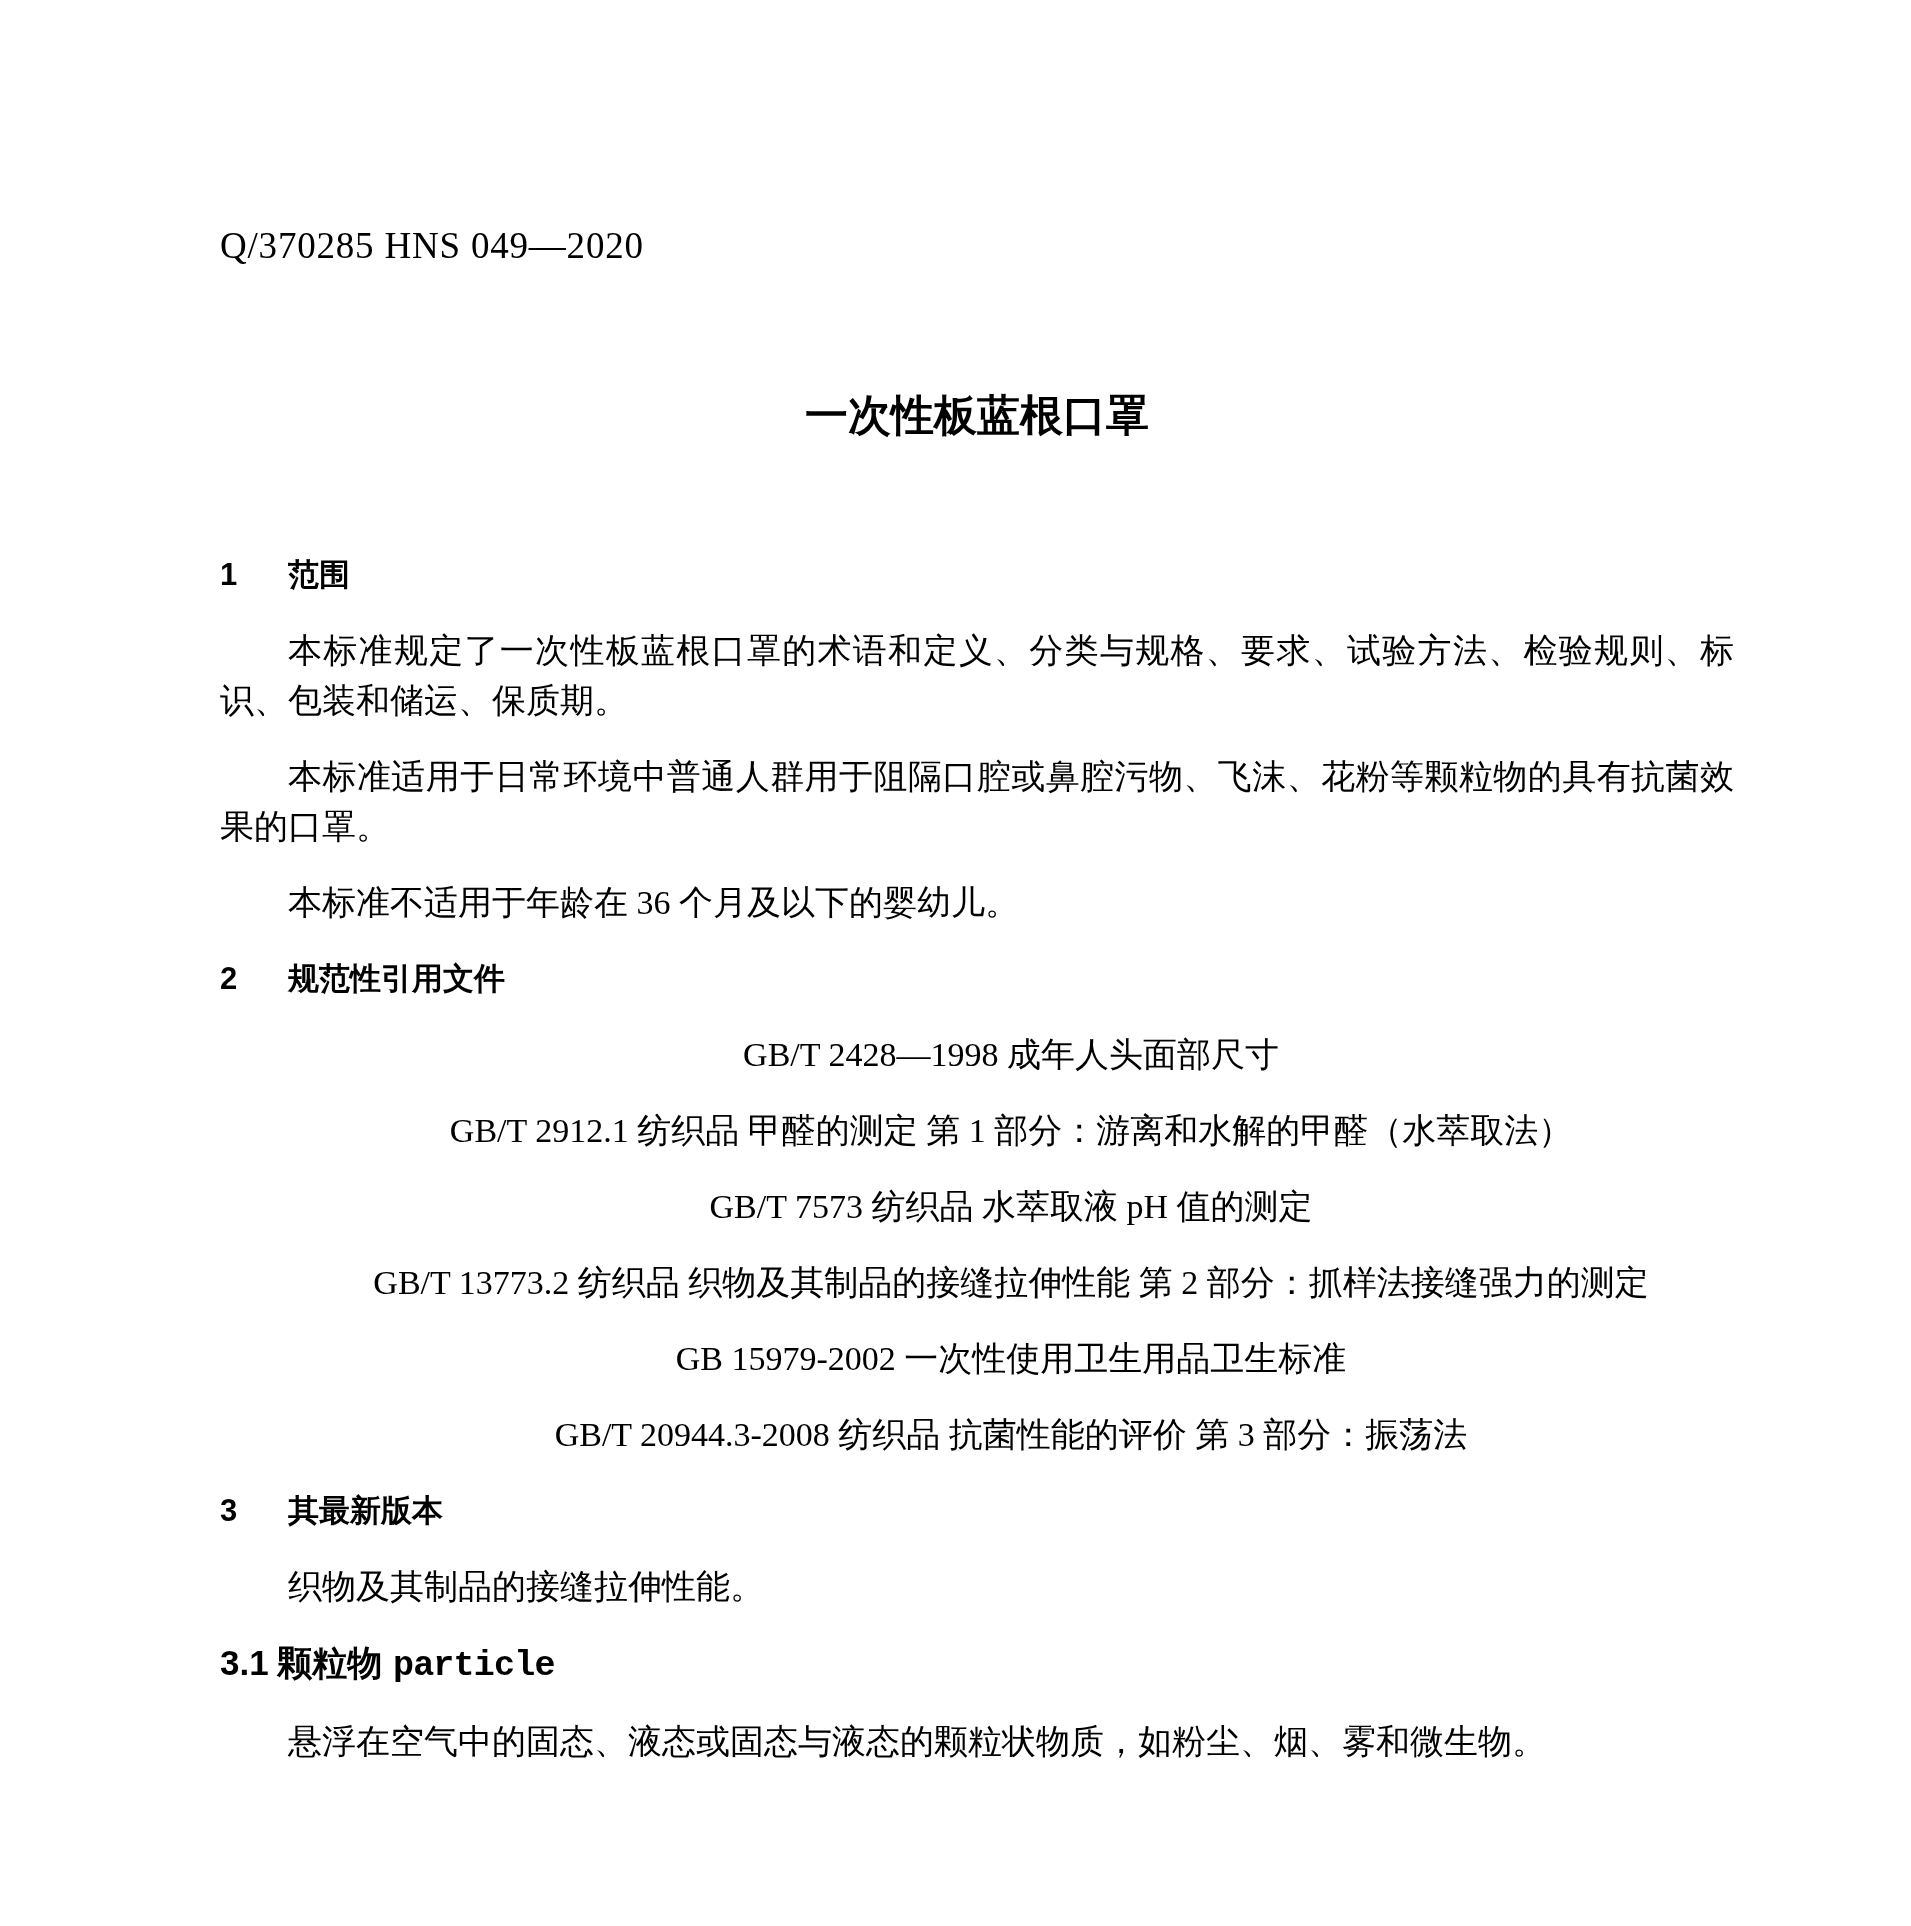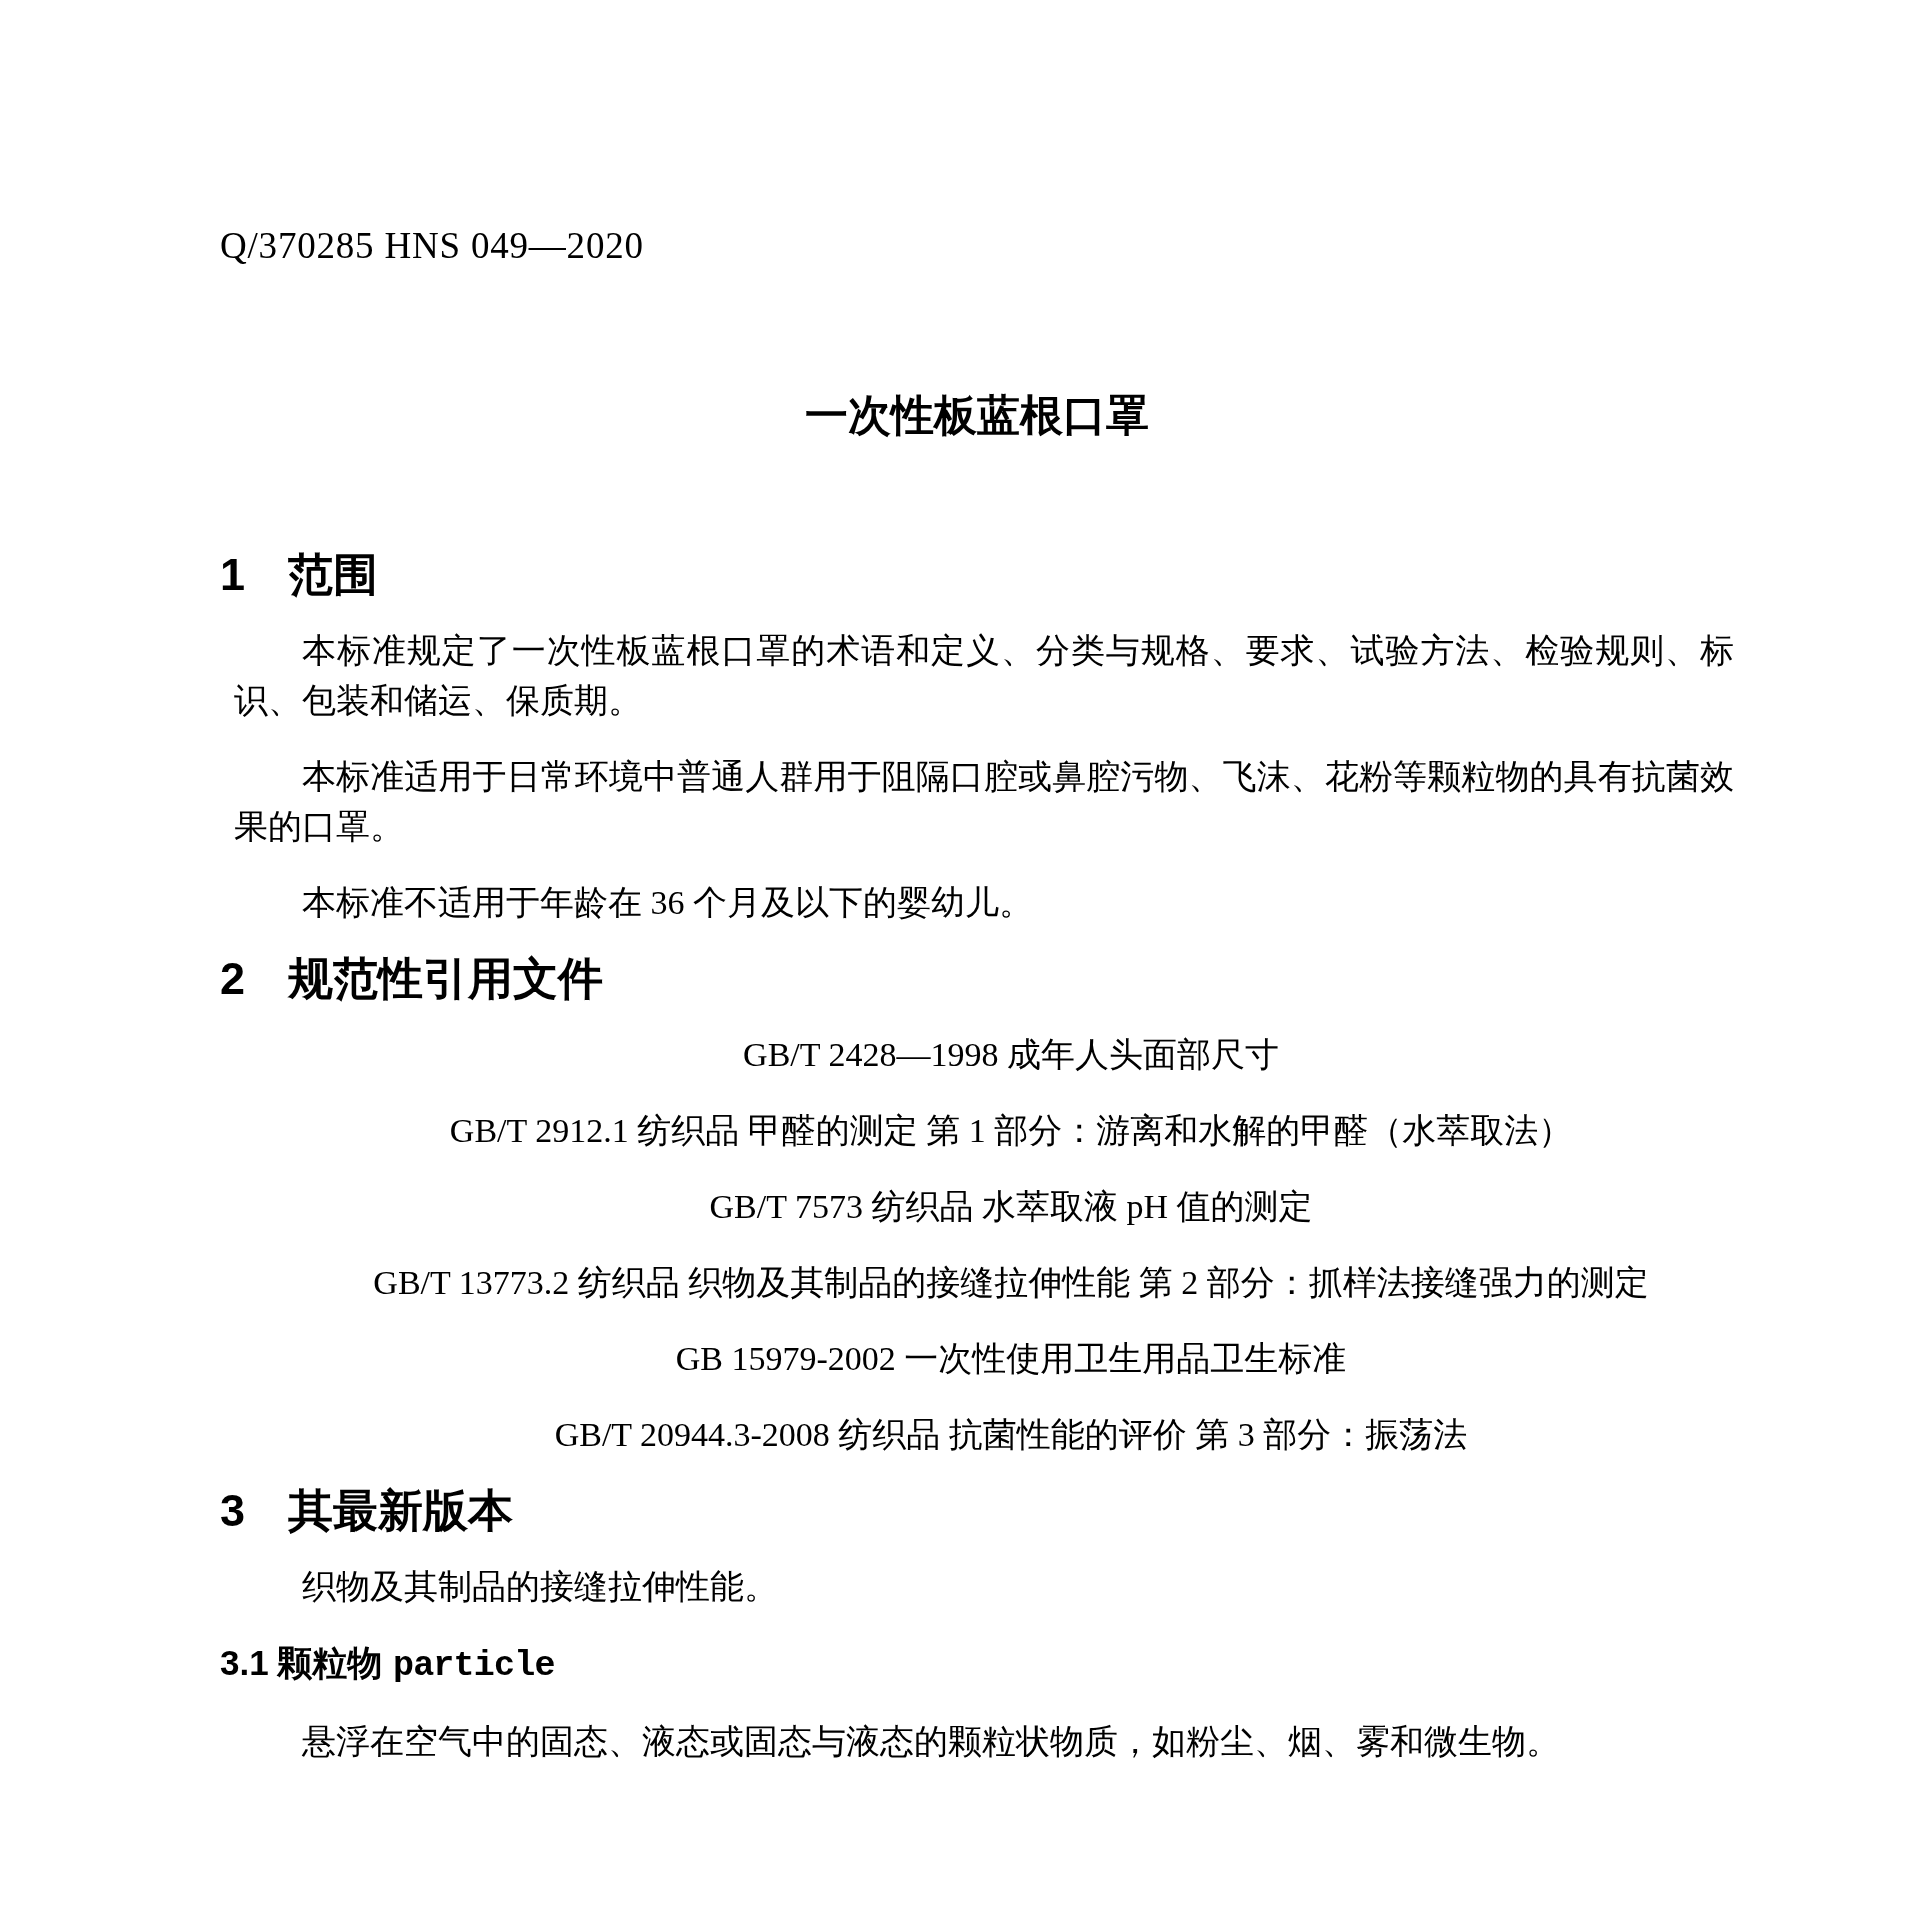--- a/index.html
+++ b/index.html
@@ -29,37 +29,37 @@
     margin: 123px 0 0 0;
     text-align: center;
     font-family: "Liberation Sans", sans-serif;
     font-weight: bold;
     font-size: 43px;
     line-height: 50px;
   }
   .h1 {
     font-family: "Liberation Sans", sans-serif;
     font-weight: bold;
-    font-size: 45px;
+    font-size: 31px;
     line-height: 50px;
     margin: 0 0 26px 0;
   }
   .h1-first { margin-top: 110px; }
   .h1 .hnum {
     display: inline-block;
     min-width: 68px;
   }
   .body {
     font-size: 34px;
     line-height: 50px;
     margin: 0 0 26px 0;
     text-align: justify;
     font-family: "Liberation Serif", serif;
   }
-  .indent { text-indent: 68px; margin-left: 14px; }
+  .indent { text-indent: 68px; }
   .ref {
     padding-left: 68px;
     text-align: center;
   }
   .h2 {
     font-family: "Liberation Sans", sans-serif;
     font-weight: bold;
     font-size: 35px;
     line-height: 50px;
     margin: 0 0 26px 0;

